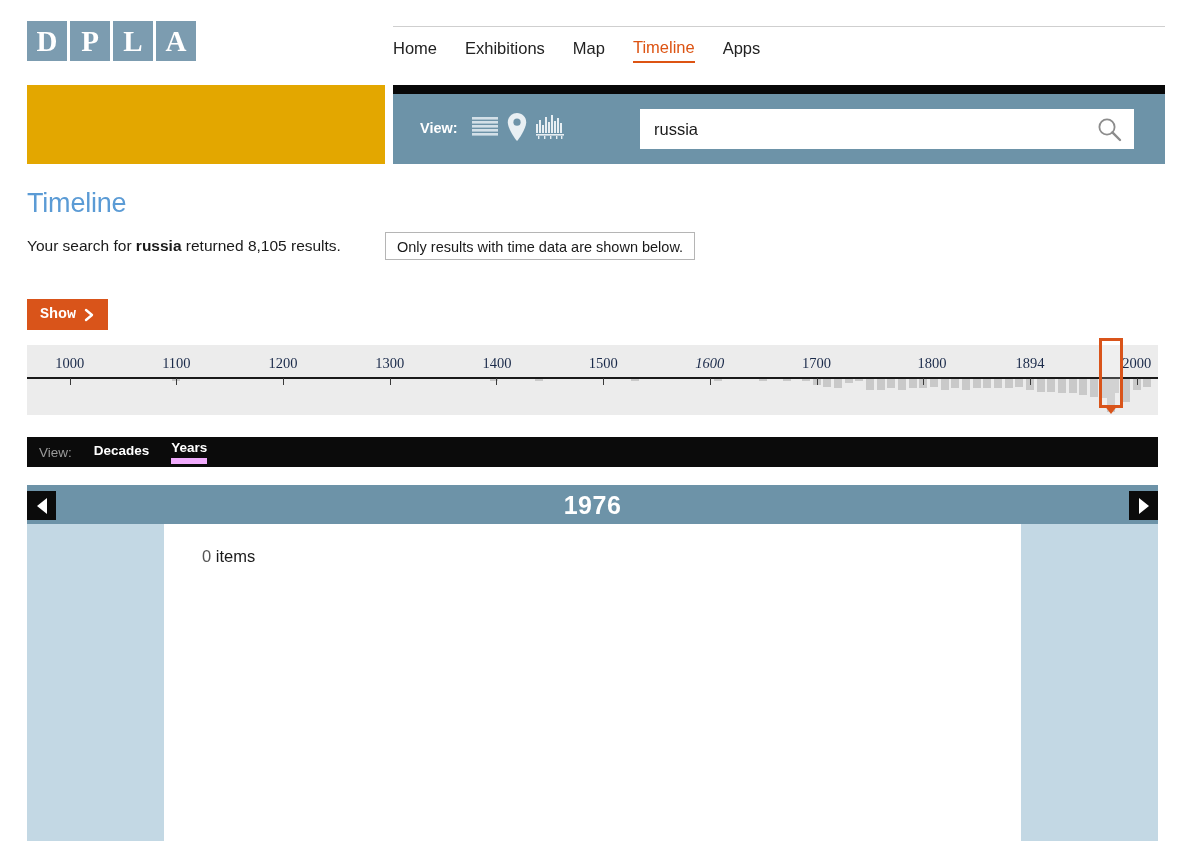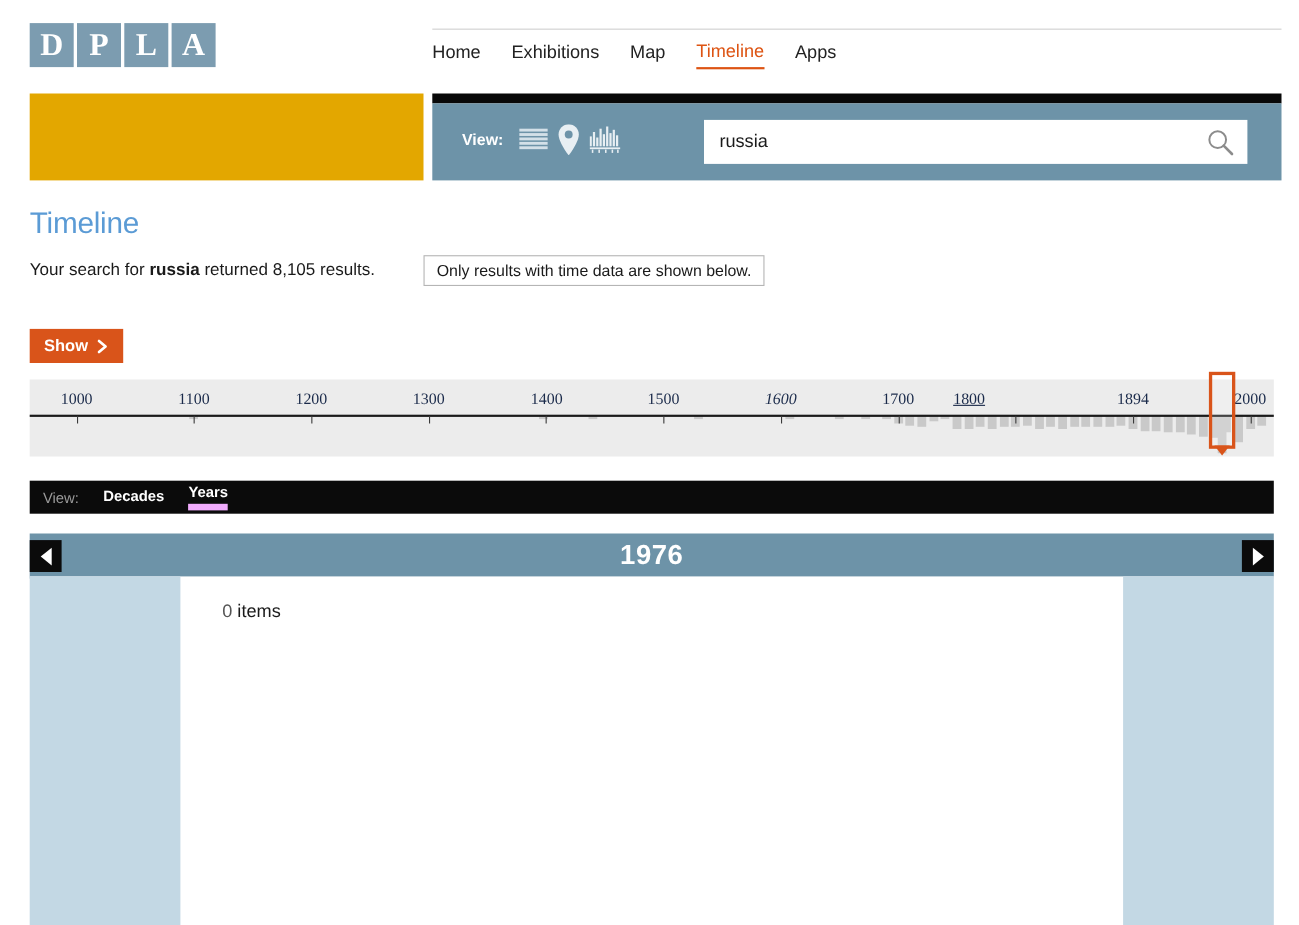--- a/index.html
+++ b/index.html
@@ -177,21 +177,21 @@
     height: 31px;
     padding: 0 13px;
     background: #d9541a;
     color: #ffffff;
     font-size: 15px;
     font-weight: 700;
     border: 0;
     display: flex;
     align-items: center;
     cursor: pointer;
-    font-family: Liberation Sans, sans-serif;
+    font-family: Liberation Mono, monospace;
   }
   #show-chevron { margin-left: 8px; display: flex; align-items: center; }
 
   
   #timeline-strip {
     position: absolute;
     left: 27px; top: 345px;
     width: 1131px; height: 70px;
     background: #ececec;
   }
@@ -496,21 +496,21 @@
     </div>
   <div id="timeline-labels">
       <div class="axis-label" style="left: 42.6792px;">1000</div>
       <div class="axis-label" style="left: 149.377px;">1100</div>
       <div class="axis-label" style="left: 256.075px;">1200</div>
       <div class="axis-label" style="left: 362.774px;">1300</div>
       <div class="axis-label" style="left: 470px;">1400</div>
       <div class="axis-label" style="left: 576.17px;">1500</div>
       <div class="axis-label" style="left: 682.868px; font-style: italic;">1600</div>
       <div class="axis-label" style="left: 789.566px; text-align: center;">1700</div>
-      <div class="axis-label" style="left: 854px; text-decoration: underline;">1800</div>
+      <div class="axis-label" style="left: 905px;">1800</div>
       <div class="axis-label" style="left: 1002.96px;">1894</div>
       <div class="axis-label" style="left: 1109.66px;">2000</div>
     </div>
   <div id="range-selector" style="left: 1072.05px;">
     <div id="range-selector-arrow"></div>
   </div>
 </div>
 
 <div id="view-tabs">
   <span id="view-tabs-label">View:</span>

